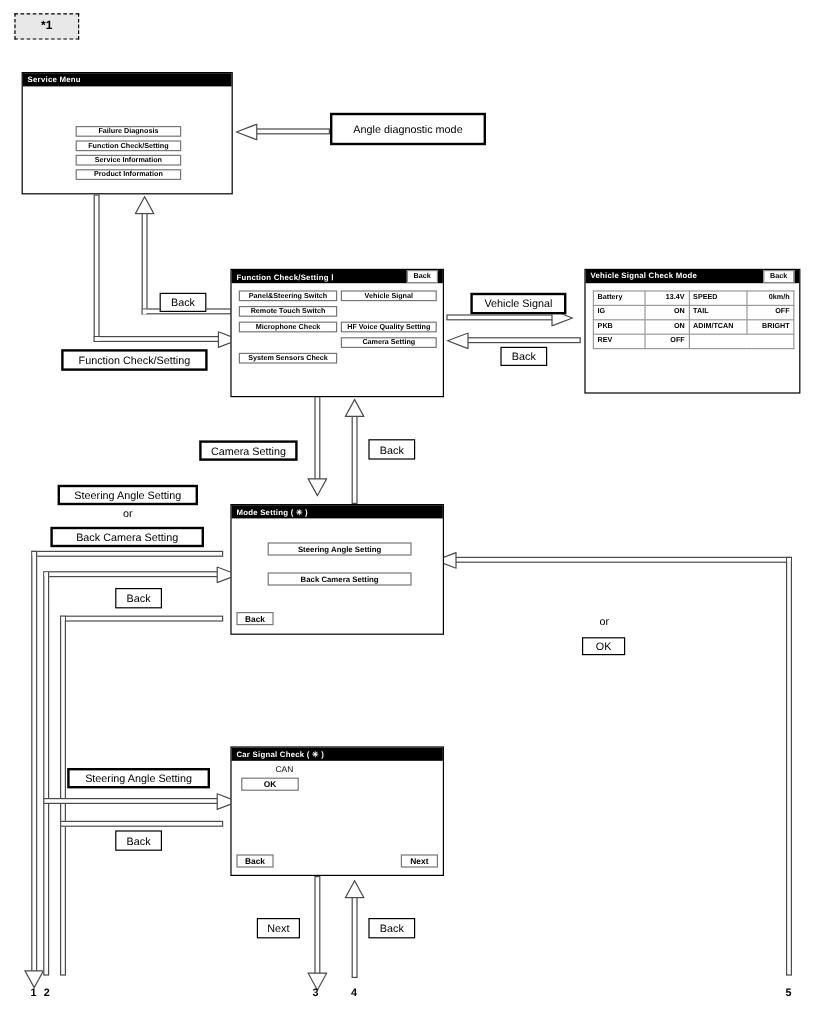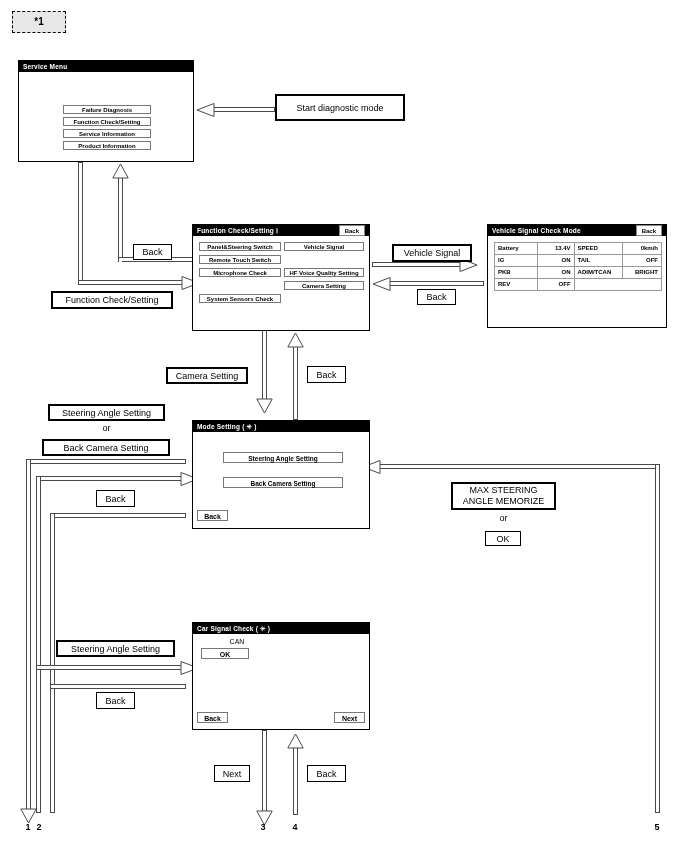--- a/index.html
+++ b/index.html
@@ -178,21 +178,21 @@
       <span class="t">Service Menu</span>
     </div>
     <div class="screen-body" style="height:90px;">
       <div class="menu-btn" style="left:44px;top:33px;width:88px;">Failure Diagnosis</div>
       <div class="menu-btn" style="left:44px;top:45px;width:88px;">Function Check/Setting</div>
       <div class="menu-btn" style="left:44px;top:57px;width:88px;">Service Information</div>
       <div class="menu-btn" style="left:44px;top:69px;width:88px;">Product Information</div>
     </div>
   </div>
 
-  <div class="lbl-box" style="left:275px;top:94px;width:130px;height:27px;">Start diagnostic mode</div>
+  <div class="lbl-box" style="left:275px;top:94px;width:130px;height:27px;">Angle diagnostic mode</div>
 
   <div class="lbl-box thin" style="left:133px;top:244px;width:39px;height:16px;">Back</div>
 
   <div class="lbl-box" style="left:51px;top:291px;width:122px;height:18px;">Function Check/Setting</div>
 
   <div class="screen" style="left:192px;top:224px;width:178px;height:107px;">
     <div class="screen-title">
       <span class="t">Function Check/Setting Ⅰ</span>
       <span class="title-btn">Back</span>
     </div>
@@ -262,24 +262,20 @@
     <div class="screen-title">
       <span class="t">Mode Setting ( ✳ )</span>
     </div>
     <div class="screen-body" style="height:97px;">
       <div class="menu-btn" style="left:30px;top:20px;width:120px;height:11px;line-height:11px;font-size:6.5px;">Steering Angle Setting</div>
       <div class="menu-btn" style="left:30px;top:45px;width:120px;height:11px;line-height:11px;font-size:6.5px;">Back Camera Setting</div>
       <div class="corner-btn" style="left:4px;top:78px;width:31px;">Back</div>
     </div>
   </div>
 
-  <div class="lbl-box two" style="left:451px;top:482px;width:105px;height:28px;flex-direction:column;">
-    <span>MAX STEERING</span>
-    <span>ANGLE MEMORIZE</span>
-  </div>
   <div class="or-text" style="left:451px;top:513px;width:105px;">or</div>
   <div class="lbl-box thin" style="left:485px;top:531px;width:36px;height:15px;">OK</div>
 
   <div class="lbl-box" style="left:56px;top:640px;width:119px;height:17px;">Steering Angle Setting</div>
 
   <div class="lbl-box thin" style="left:96px;top:692px;width:39px;height:17px;">Back</div>
 
   <div class="screen" style="left:192px;top:622px;width:178px;height:108px;">
     <div class="screen-title">
       <span class="t">Car Signal Check ( ✳ )</span>

